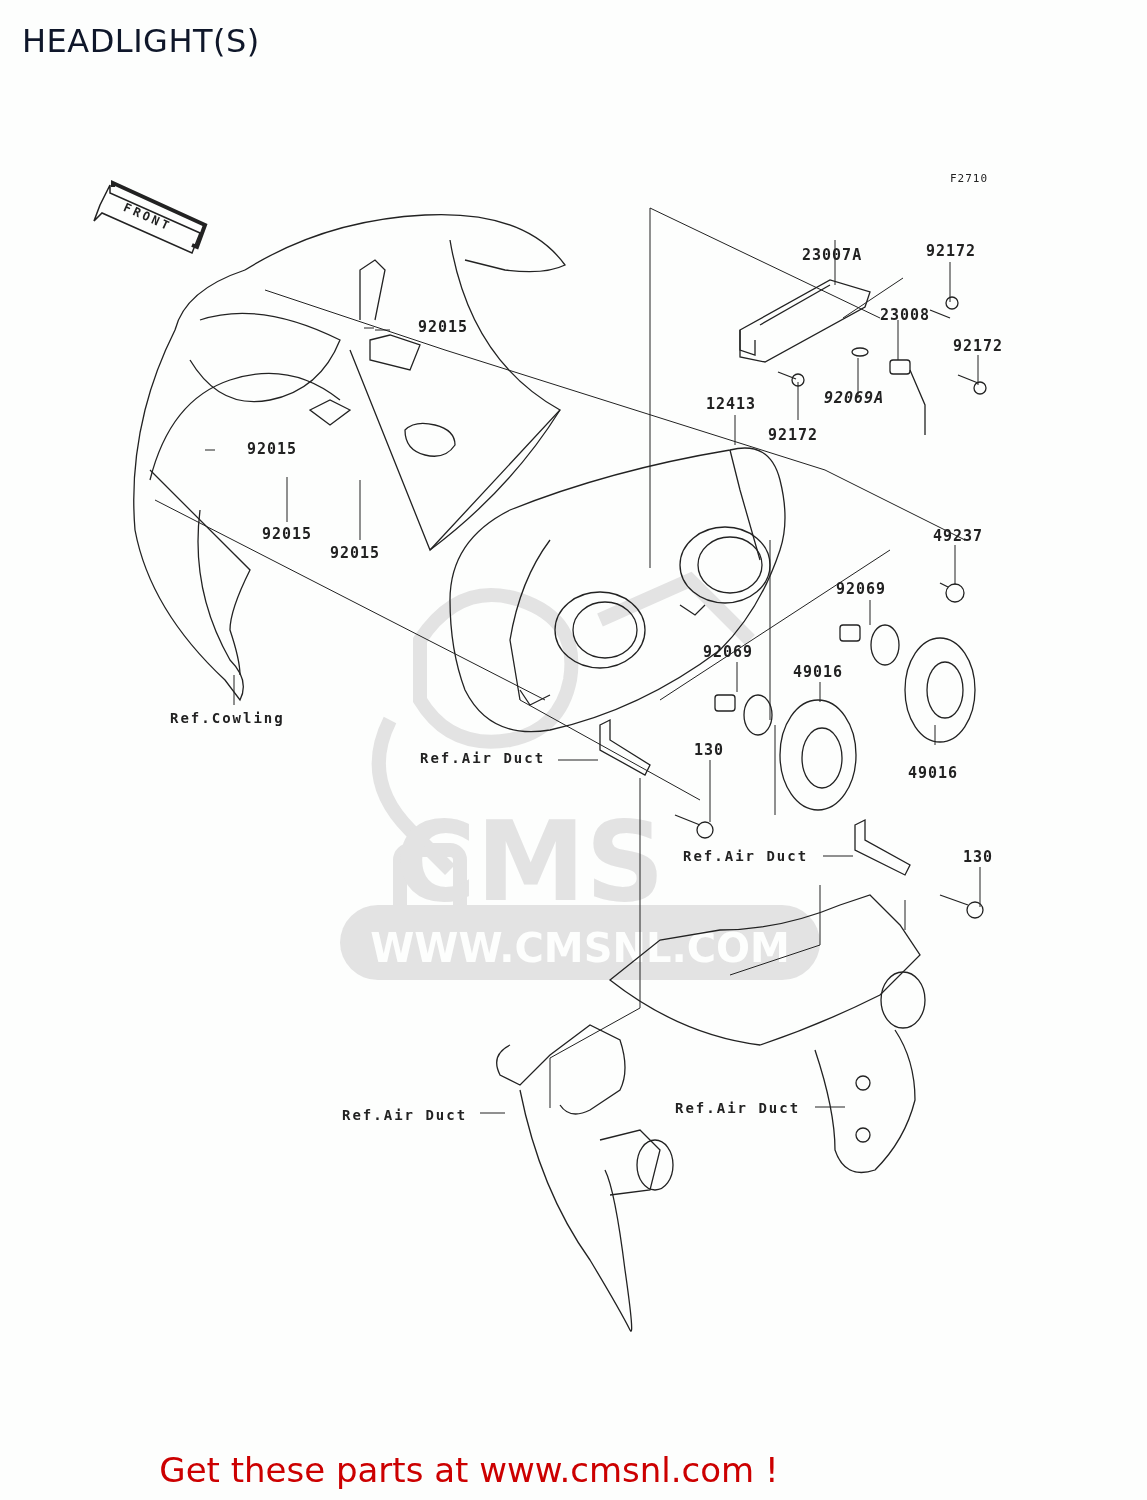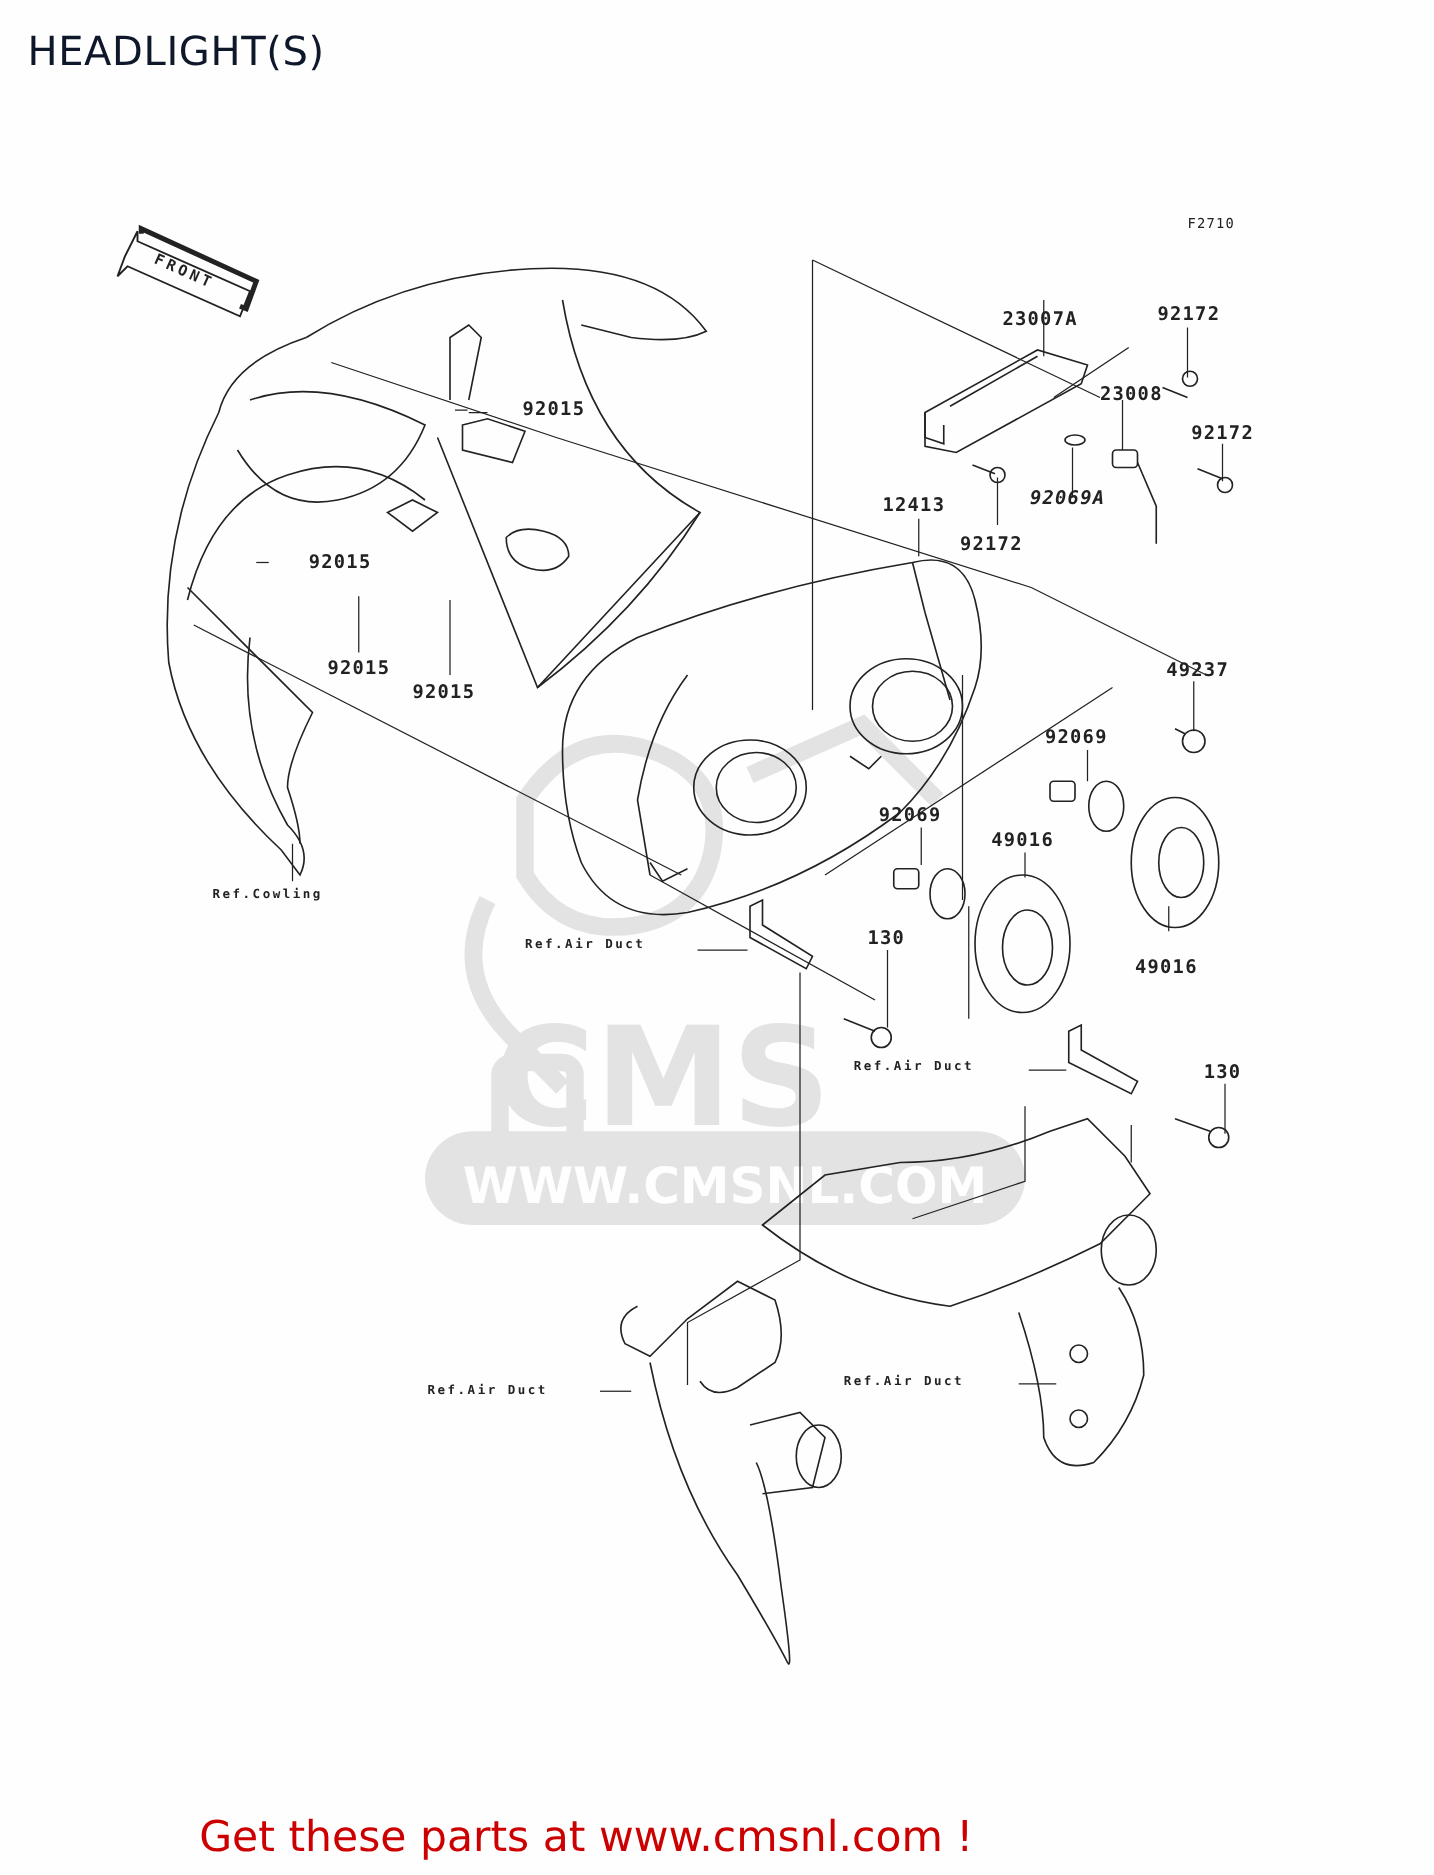--- a/index.html
+++ b/index.html
@@ -4,21 +4,21 @@
 <style>
   html, body { margin:0; padding:0; background:#fdfefd; }
   body { width:1147px; height:1500px; position:relative; overflow:hidden;
          font-family:"DejaVu Sans", sans-serif; }
   .page-title { position:absolute; left:22px; top:22px; font-size:32px; color:#0f172a;
                 font-family:"DejaVu Sans", sans-serif; letter-spacing:0.5px; }
   .diagram { position:absolute; left:0; top:0; width:1147px; height:1500px; }
   .lbl { position:absolute; font-family:"DejaVu Sans Mono", monospace; font-size:15px;
          font-weight:bold; color:#222; white-space:nowrap; letter-spacing:1px; cursor:pointer; }
   .lbl.small { font-size:11px; font-weight:normal; letter-spacing:1px; }
-  .lbl.ref { font-size:10px; letter-spacing:2px; }
+  .lbl.ref { font-size:14px; letter-spacing:2px; }
   .footer { position:absolute; left:0; width:958px; top:1450px; text-align:center;
             font-family:"DejaVu Sans", sans-serif; font-size:34px; color:#cc0000; }
   .footer span { margin-left:-20px; }
 </style>
 </head>
 <body>
 
 <div class="page-title">HEADLIGHT(S)</div>
 
 <svg class="diagram" viewBox="0 0 1147 1500" xmlns="http://www.w3.org/2000/svg">

